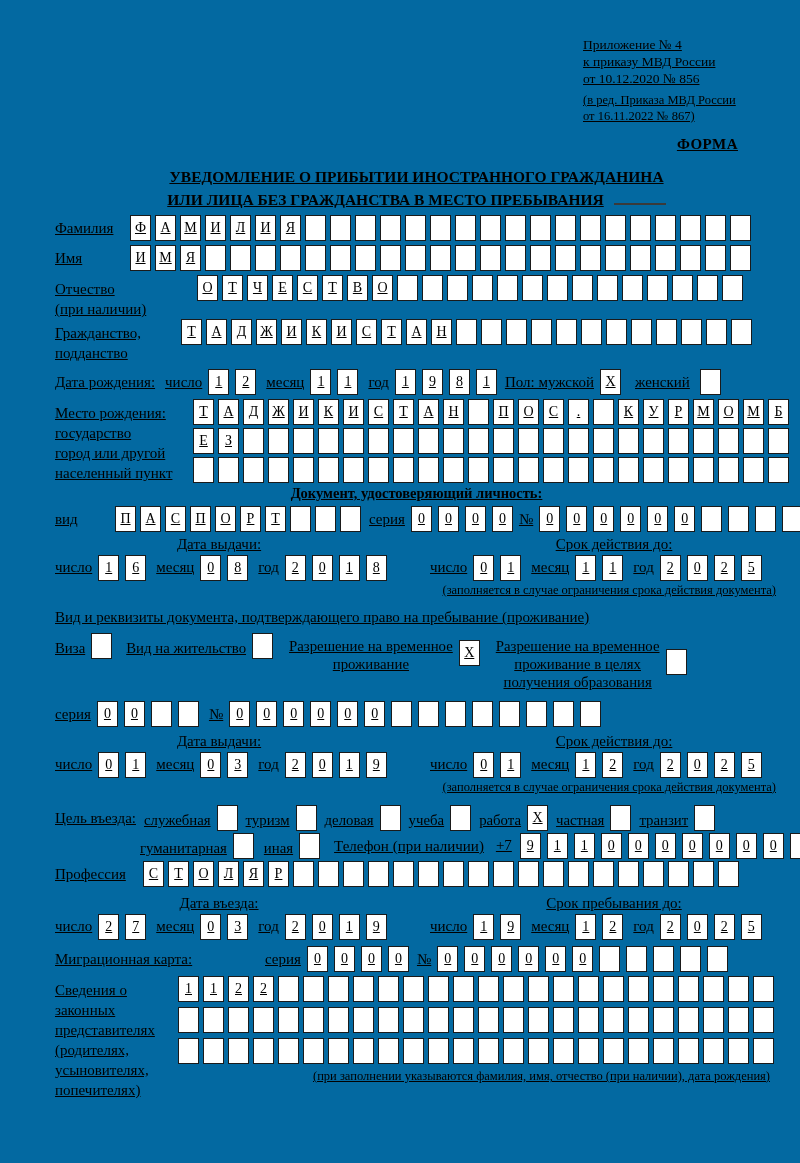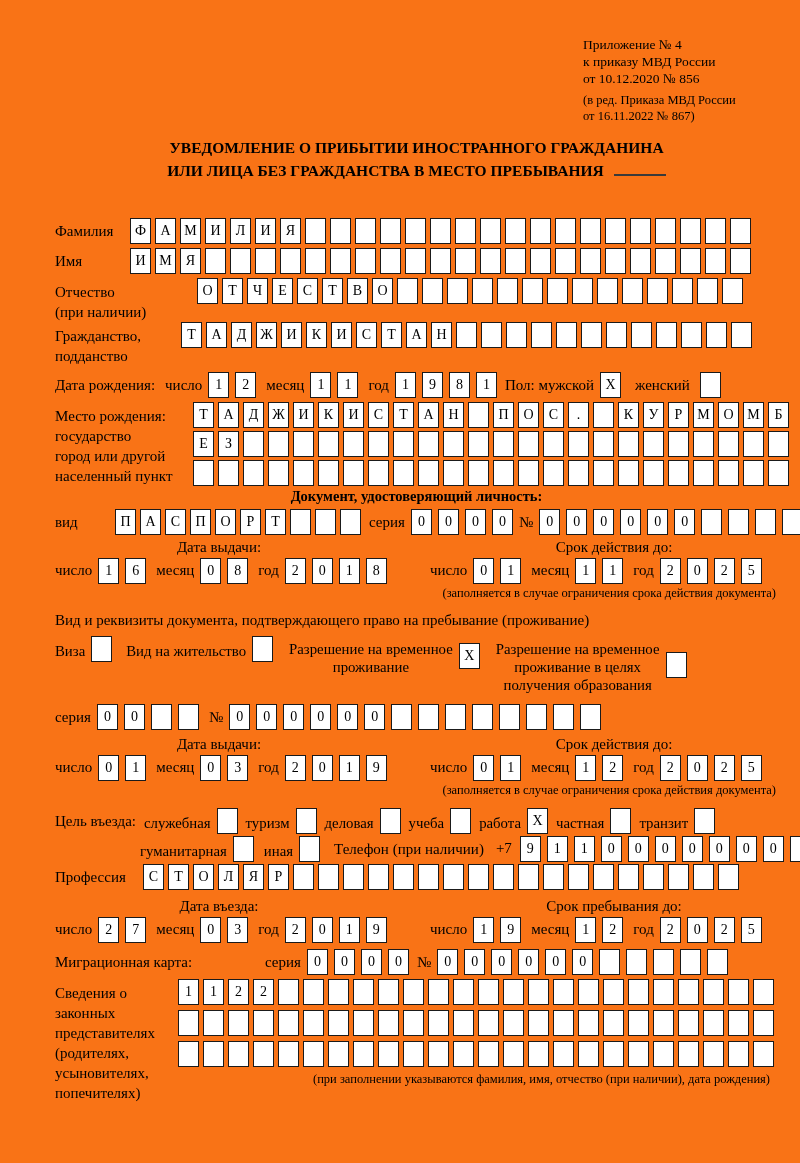--- a/index.html
+++ b/index.html
@@ -1,19 +1,19 @@
 <!DOCTYPE html>
 <html><head>
 <meta charset="utf-8">
 <style>
   html,body { margin:0; padding:0; background:#888; }
   .page {
-    width:800px; height:1163px; margin:0 auto; background:#f97316;
+    width:800px; height:1163px; margin:0 auto; background:#0369a1;
     font-family:"Liberation Serif","DejaVu Serif",serif; color:#000;
-    box-sizing:border-box; padding:36px 22px 0 55px; overflow:hidden; position:relative;
+    box-sizing:border-box; padding:36px 22px 0 55px; overflow:hidden; position:relative;text-decoration:underline;
   }
   .appendix { margin-left:auto; width:195px; font-size:13.5px; line-height:17px; }
   .appendix .amend { margin-top:5px; font-size:12.5px; line-height:16px; }
   .forma { margin-top:12px; text-align:right; padding-right:40px; font-weight:bold; font-size:15px; letter-spacing:0.5px; }
   .title { margin-top:12px; text-align:center; font-weight:bold; font-size:15.5px; line-height:23px; }
   .uline { display:inline-block; width:52px; height:3px; border-bottom:2.5px solid #3a3a3a; margin-left:10px; }
   .sec1 { margin-top:20px; font-weight:bold; font-size:14.8px; }
   .row { display:flex; align-items:flex-start; }
   .lbl { font-size:15px; line-height:19px; padding-top:4px; flex-shrink:0; }
   .lbl2 { font-size:15px; line-height:20px; padding-top:4px; flex-shrink:0; }
@@ -34,39 +34,40 @@
   .dgroup .dl { font-size:15px; padding-top:4px; margin-right:6px; }
   .dgroup .dcells { margin-right:10px; }
   .note { margin-top:2px; font-size:12.5px; text-align:right; padding-right:2px; }
   .intro { font-size:15px; line-height:19px; }
   .cbopt { display:flex; align-items:center; }
   .cbopt .ol { font-size:14.8px; line-height:18px; padding-top:4px; margin-right:6px; }
   .cbopt .center { text-align:center; }
   .phone-prefix { font-size:15px; padding-top:4px; margin:0 8px 0 12px; }
   .bottomnote { font-size:12.5px; text-align:right; padding-right:4px; }
   .mt4{margin-top:4px} .mt2{margin-top:2px} .mt6{margin-top:6px} .mt8{margin-top:8px}
-  .mt10{margin-top:10px} .mt20{margin-top:36px}
+  .mt10{margin-top:10px} .mt20{margin-top:4px}
   .w75{width:75px} .w88{width:88px} .w126{width:126px} .w138{width:138px} .w142{width:142px} .w123{width:123px} .w60{width:60px}
   .gap6{margin-right:6px} .gap8{margin-right:8px} .gap10{margin-right:10px} .gap14{margin-right:14px} .gap16{margin-right:16px}
   .shrink0{flex-shrink:0}
 </style>
 </head>
 <body>
 
 <div class="page">
 
   <div class="appendix">
     <div>Приложение № 4</div>
     <div>к приказу МВД России</div>
     <div>от 10.12.2020 № 856</div>
     <div class="amend">
       <div>(в ред. Приказа МВД России</div>
       <div>от 16.11.2022 № 867)</div>
     </div>
   </div>
+  <div class="forma">ФОРМА</div>
 
   <div class="title">
     <div>УВЕДОМЛЕНИЕ О ПРИБЫТИИ ИНОСТРАННОГО ГРАЖДАНИНА</div>
     <div><span>ИЛИ ЛИЦА БЕЗ ГРАЖДАНСТВА В МЕСТО ПРЕБЫВАНИЯ</span><span class="uline"></span></div>
   </div>
 
 
   <div class="row mt20">
     <div class="lbl w75">Фамилия</div>
     <div class="cells">

